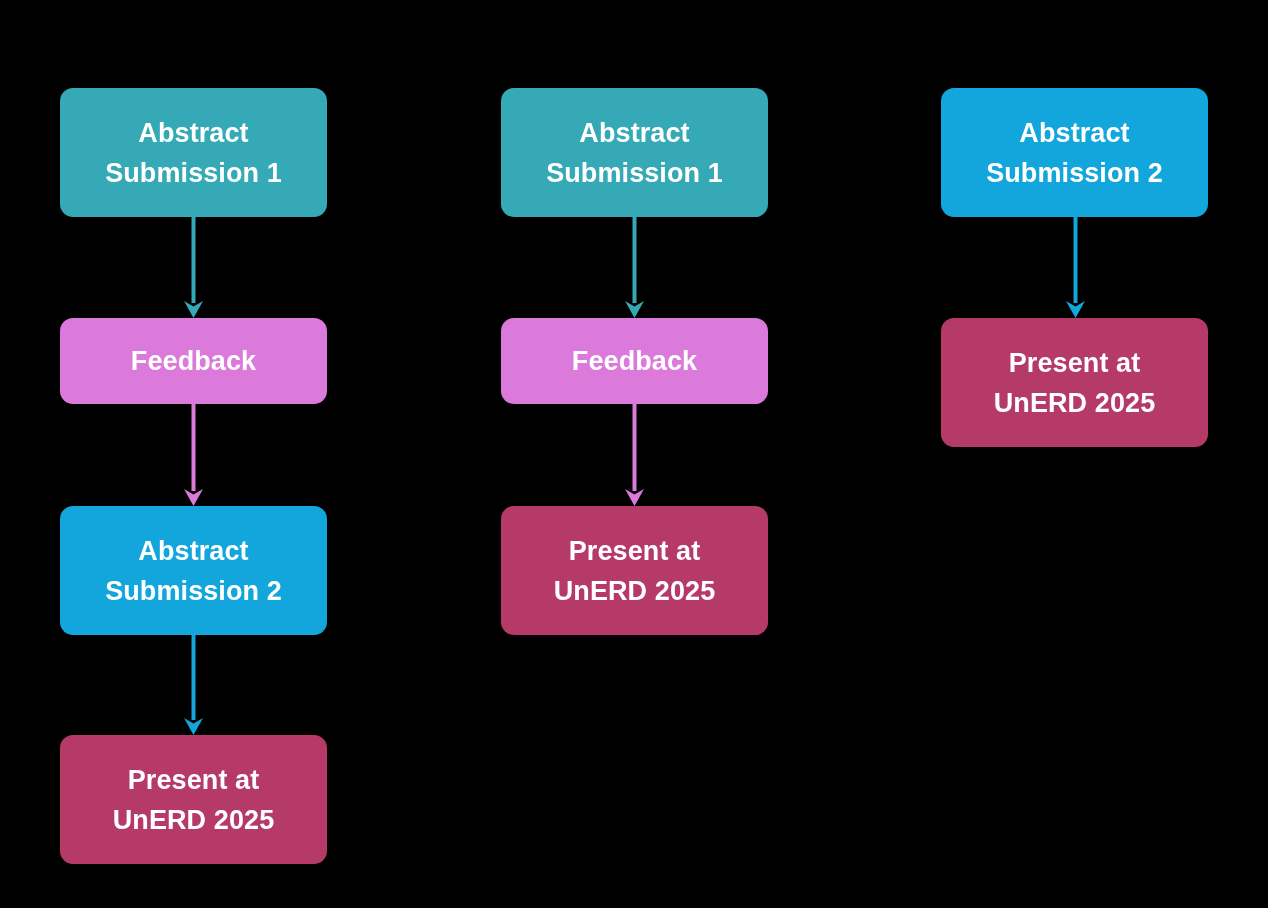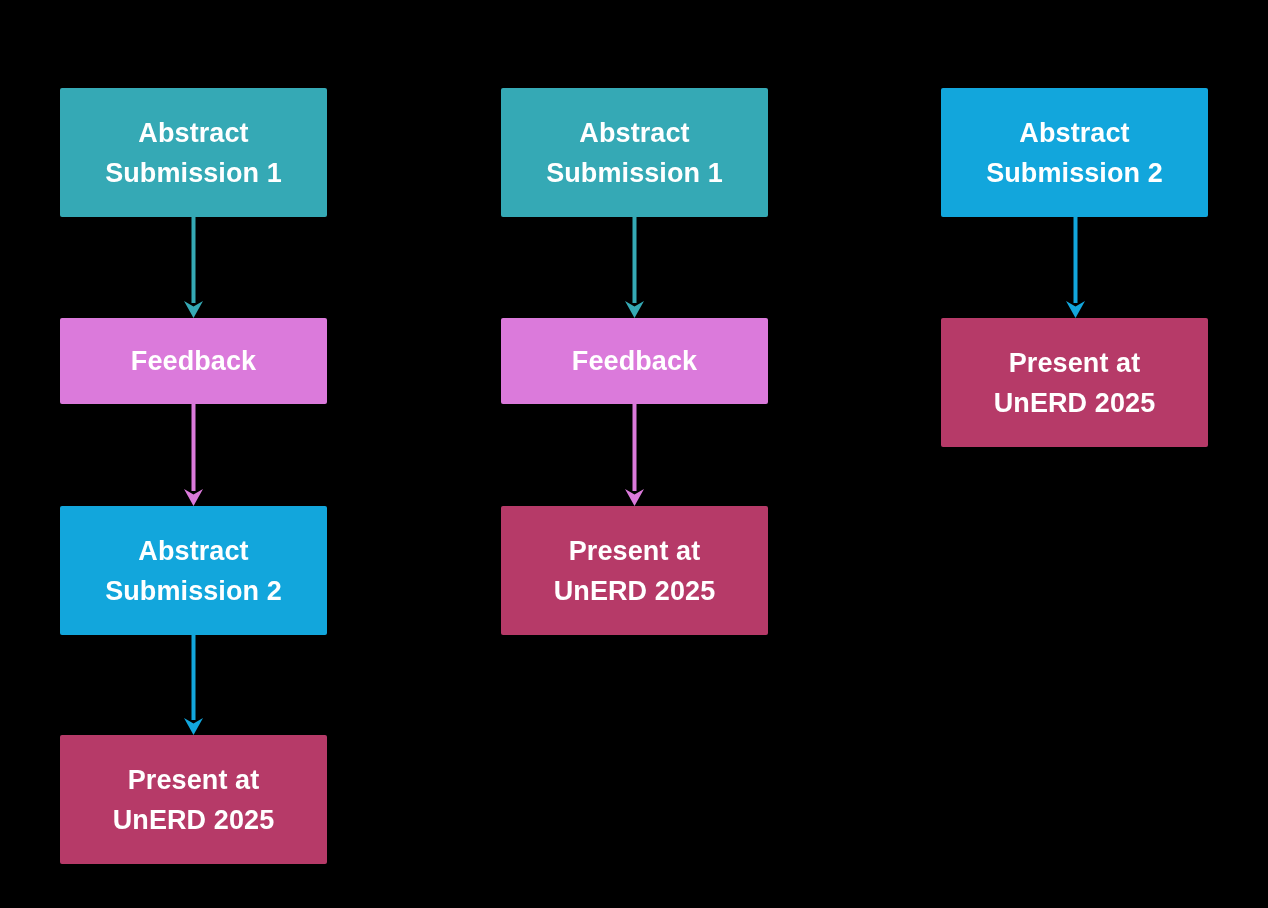--- a/index.html
+++ b/index.html
@@ -15,21 +15,21 @@
   }
   #canvas {
     position: relative;
     width: 1268px;
     height: 908px;
     background: #000000;
   }
   .node {
     position: absolute;
     box-sizing: border-box;
-    border-radius: 2px;
+    border-radius: 13px;
     display: flex;
     align-items: center;
     justify-content: center;
     text-align: center;
     color: #ffffff;
     font-weight: bold;
     font-size: 27px;
     line-height: 40px;
     letter-spacing: 0.1px;
     -webkit-font-smoothing: antialiased;

